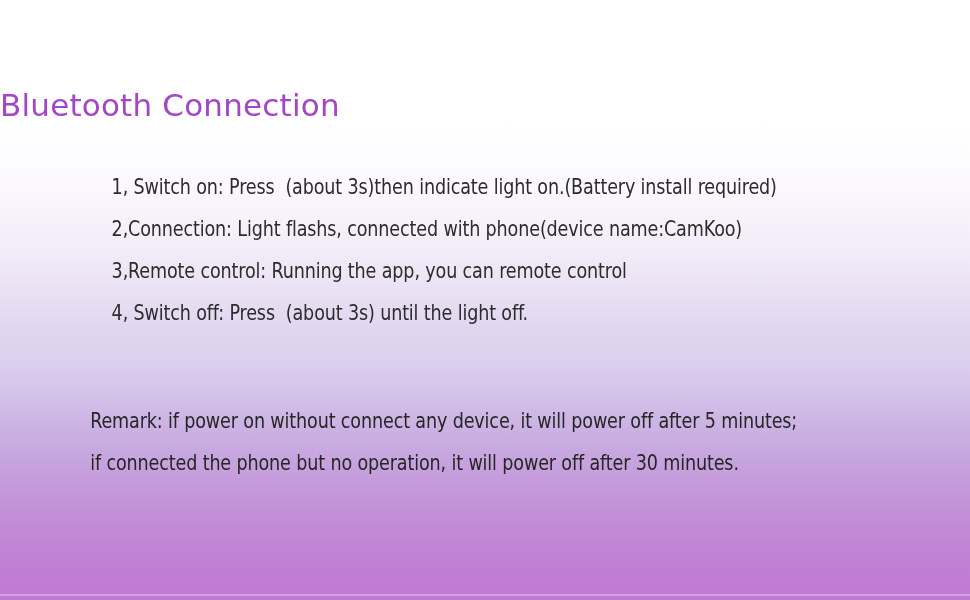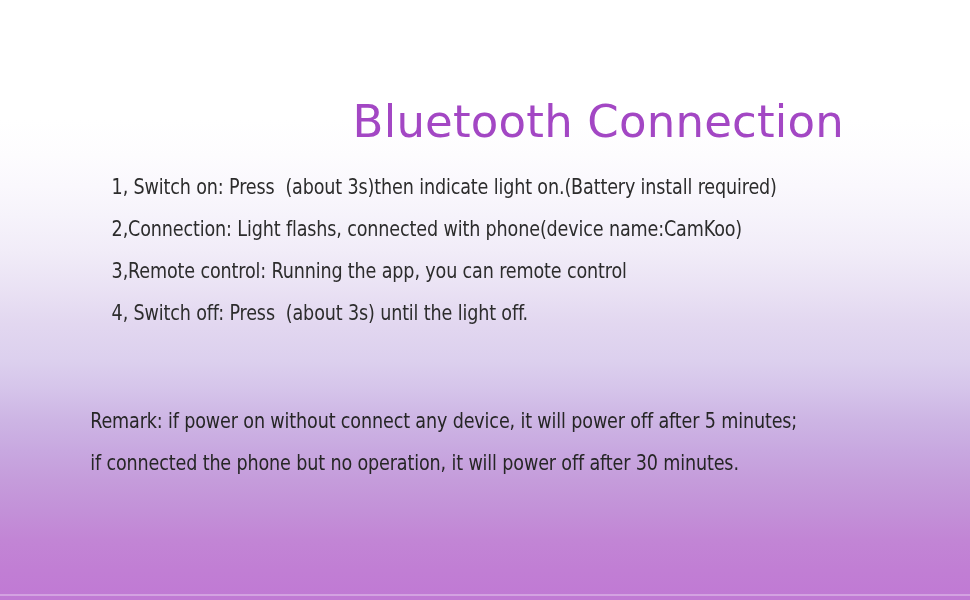--- a/index.html
+++ b/index.html
@@ -51,23 +51,23 @@
     bottom: 4px;
     height: 2px;
     background: rgba(255, 255, 255, 0.30);
   }
 
   #title {
     position: absolute;
     top: 68px;
     left: 0;
     width: 844px;
-    text-align: right;
+    text-align: left;
     font-family: "DejaVu Sans", sans-serif;
-    font-size: 45px;
+    font-size: 31px;
     font-weight: 400;
     letter-spacing: 0.2px;
     line-height: 1.05;
     color: #a347c4;
     white-space: nowrap;
   }
 
   #steps {
     position: absolute;
     top: 166px;

